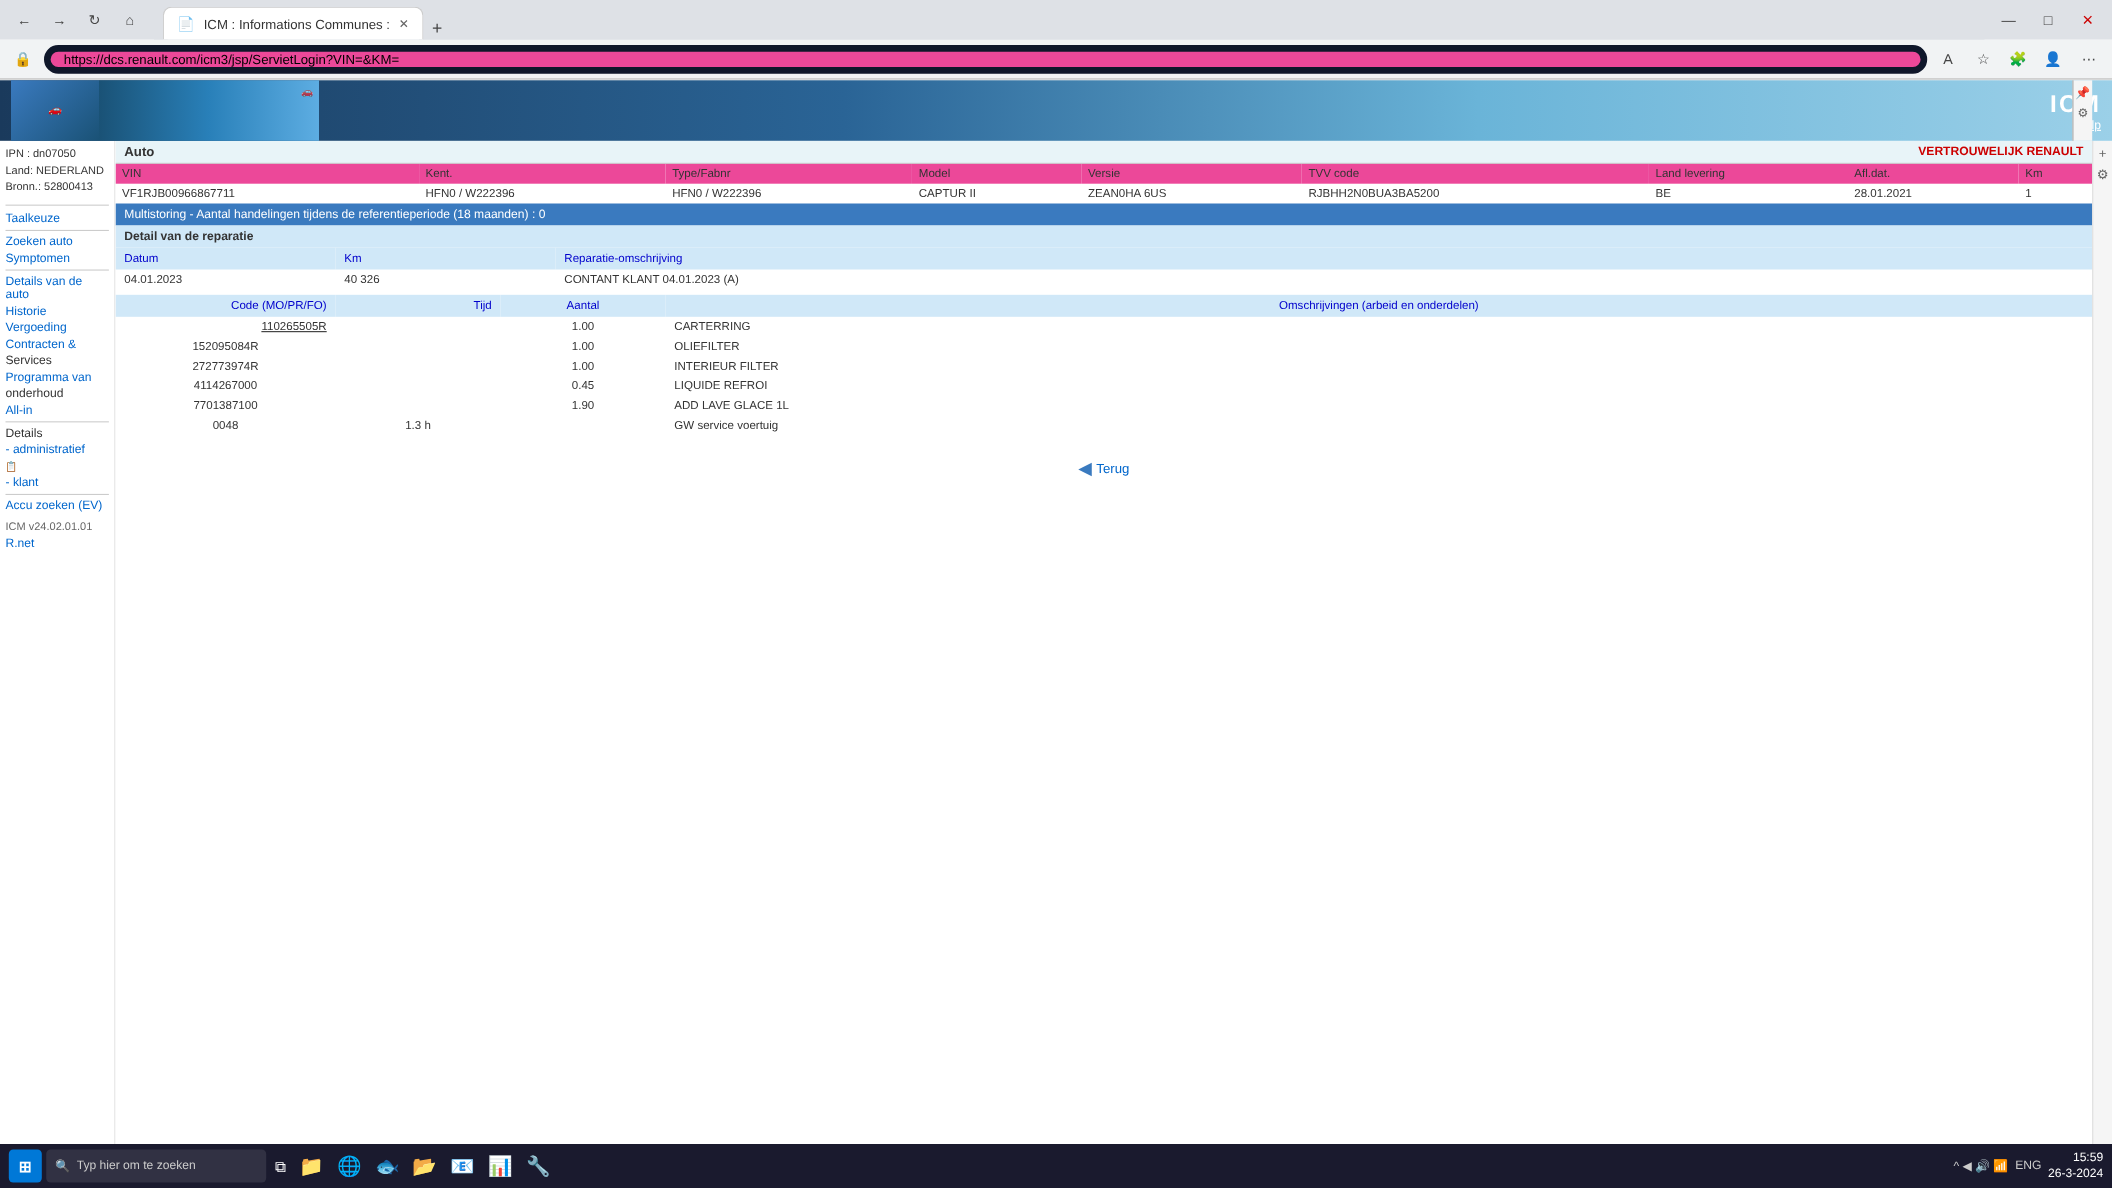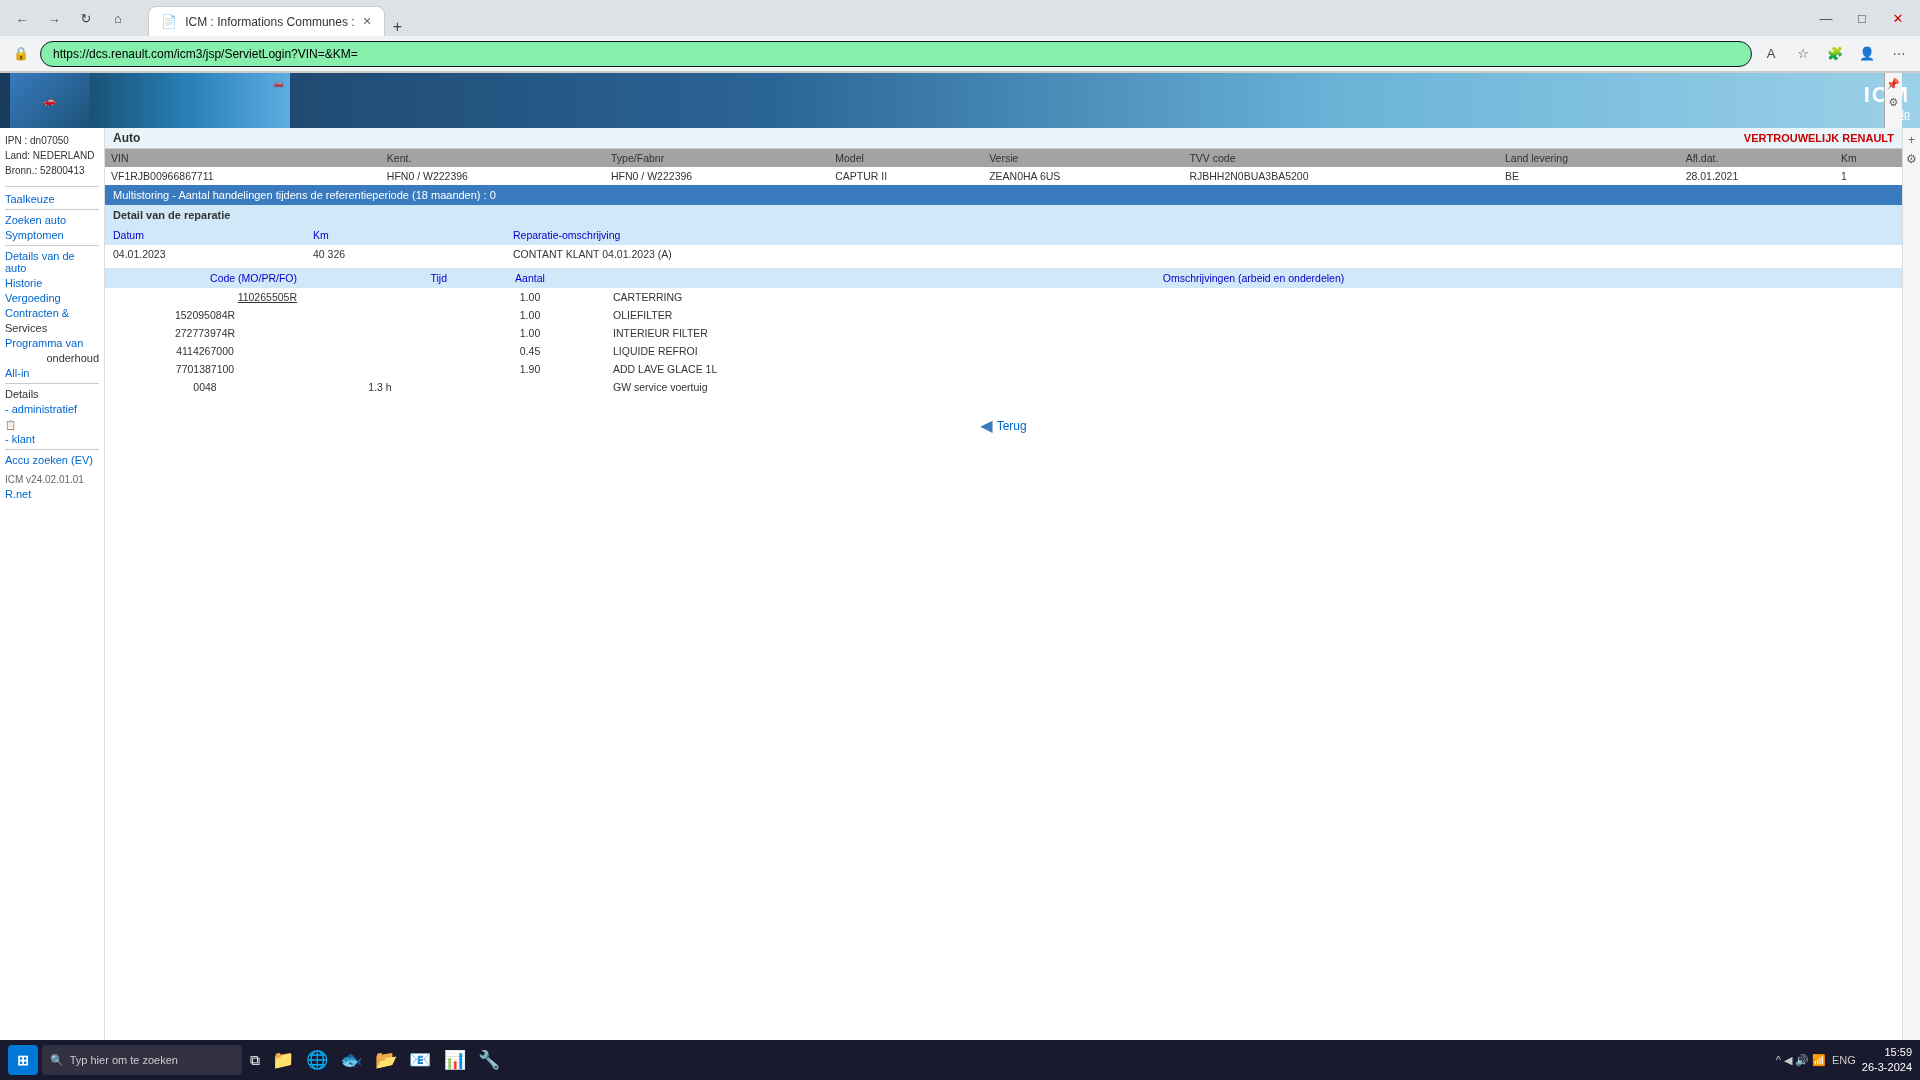--- a/index.html
+++ b/index.html
@@ -8,21 +8,21 @@
     
     .browser-chrome { background: #f1f3f4; border-bottom: 1px solid #ccc; }
     .browser-top { display: flex; align-items: center; height: 36px; padding: 0 8px; gap: 8px; background: #dee1e6; }
     .browser-controls { display: flex; gap: 4px; align-items: center; }
     .browser-btn { width: 28px; height: 28px; border: none; background: transparent; cursor: pointer; border-radius: 4px; display: flex; align-items: center; justify-content: center; font-size: 13px; color: #444; }
     .tab-bar { display: flex; align-items: flex-end; height: 34px; background: #dee1e6; padding: 0 8px; }
     .tab { display: flex; align-items: center; background: #fff; border-radius: 8px 8px 0 0; padding: 0 12px; height: 30px; gap: 8px; font-size: 12px; color: #333; border: 1px solid #ccc; border-bottom: none; min-width: 200px; }
     .tab-close { font-size: 11px; color: #666; cursor: pointer; }
     .tab-new { background: transparent; border: none; font-size: 16px; color: #444; cursor: pointer; padding: 0 8px; }
     .address-bar { display: flex; align-items: center; height: 36px; padding: 0 8px; gap: 6px; background: #f1f3f4; border-bottom: 1px solid #ccc; }
-    .address-input { flex: 1; height: 26px; border: 1px solid #0f172a; border-radius: 13px; padding: 0 12px; font-size: 12px; background: #86efac; }
+    .address-input { flex: 1; height: 26px; border: 6px solid #0f172a; border-radius: 13px; padding: 0 12px; font-size: 12px; background: #ec4899; }
     .browser-action-btn { width: 26px; height: 26px; border: none; background: transparent; cursor: pointer; border-radius: 4px; display: flex; align-items: center; justify-content: center; font-size: 13px; color: #444; }
 
     
     .app-container { display: flex; height: calc(1080px - 106px); }
 
     
     .icm-header { position: relative; background: linear-gradient(to right, #1a5276, #2980b9, #5dade2); height: 55px; display: flex; align-items: center; justify-content: space-between; padding: 0 10px; }
 
     
     .sidebar { width: 105px; background: #fff; border-right: 1px solid #ddd; padding: 5px 5px; font-size: 11px; flex-shrink: 0; }
@@ -31,21 +31,21 @@
     .sidebar-link { color: #0066cc; text-decoration: none; display: block; cursor: pointer; margin: 3px 0; font-size: 11px; }
     .sidebar-section { margin-top: 6px; }
     .sidebar-divider { border: none; border-top: 1px solid #ccc; margin: 4px 0; }
     .sidebar-version { font-size: 10px; color: #666; margin-top: 8px; }
 
     
     .main-content { flex: 1; overflow-y: auto; padding: 0; background: #fff; }
 
     
     .vehicle-table { width: 100%; border-collapse: collapse; font-size: 10.5px; }
-    .vehicle-table th { background: #a3a3a3; padding: 3px 6px; text-align: left; font-weight: normal; color: #333; border: none; }
+    .vehicle-table th { background: #ec4899; padding: 3px 6px; text-align: left; font-weight: normal; color: #333; border: none; }
     .vehicle-table td { padding: 3px 6px; color: #333; border: none; }
 
     
     .section-header { background: #3a7abf; color: #fff; padding: 4px 8px; font-size: 11px; margin: 0; }
     .section-header-light { background: #d0e8f8; color: #333; padding: 4px 8px; font-size: 11px; font-weight: bold; }
 
     
     .detail-table { width: 100%; border-collapse: collapse; font-size: 10.5px; }
     .detail-table th { background: #d0e8f8; padding: 4px 8px; text-align: left; font-weight: normal; color: #0000cc; border: none; }
     .detail-table td { padding: 3px 8px; color: #333; border: none; }
@@ -142,21 +142,21 @@
       <hr class="sidebar-divider">
       <a class="sidebar-link">Zoeken auto</a>
       <a class="sidebar-link">Symptomen</a>
       <hr class="sidebar-divider">
       <a class="sidebar-link">Details van de auto</a>
       <a class="sidebar-link">Historie</a>
       <a class="sidebar-link">Vergoeding</a>
       <a class="sidebar-link">Contracten &amp;</a>
       <span style="display:block; color:#333; margin-left:0;">Services</span>
       <a class="sidebar-link">Programma van</a>
-      <span style="display:block; color:#333;text-align:right;">onderhoud</span>
+      <span style="display:block; color:#333;">onderhoud</span>
       <a class="sidebar-link">All-in</a>
       <hr class="sidebar-divider">
       <span style="display:block; color:#333;">Details</span>
       <a class="sidebar-link">- administratief</a>
       <span style="display:inline; font-size:9px; color:#666;">📋</span>
       <a class="sidebar-link">- klant</a>
       <hr class="sidebar-divider">
       <a class="sidebar-link">Accu zoeken (EV)</a>
     </div>
     <div class="sidebar-version">

